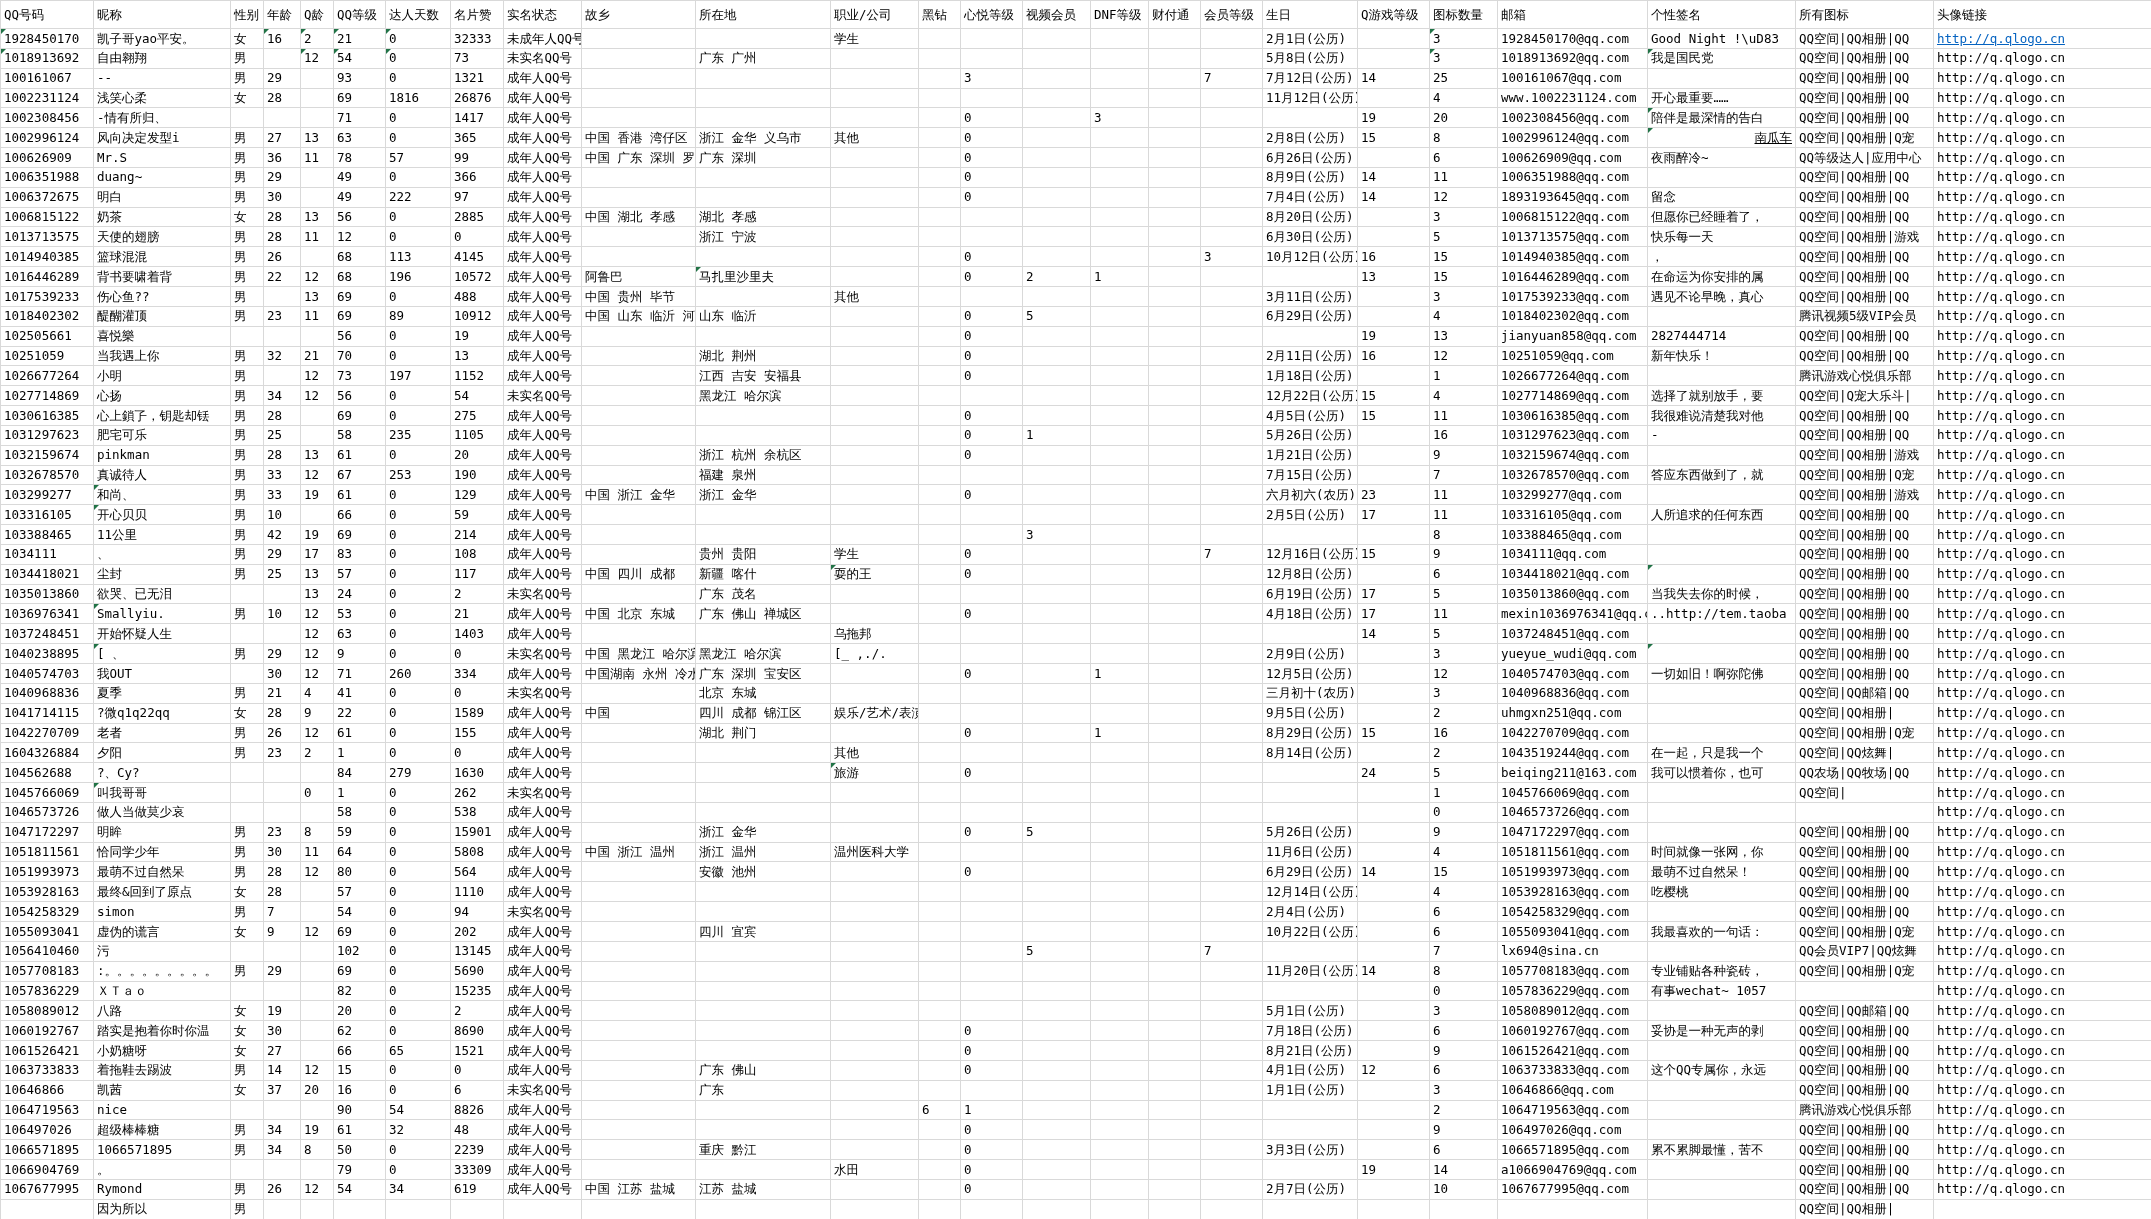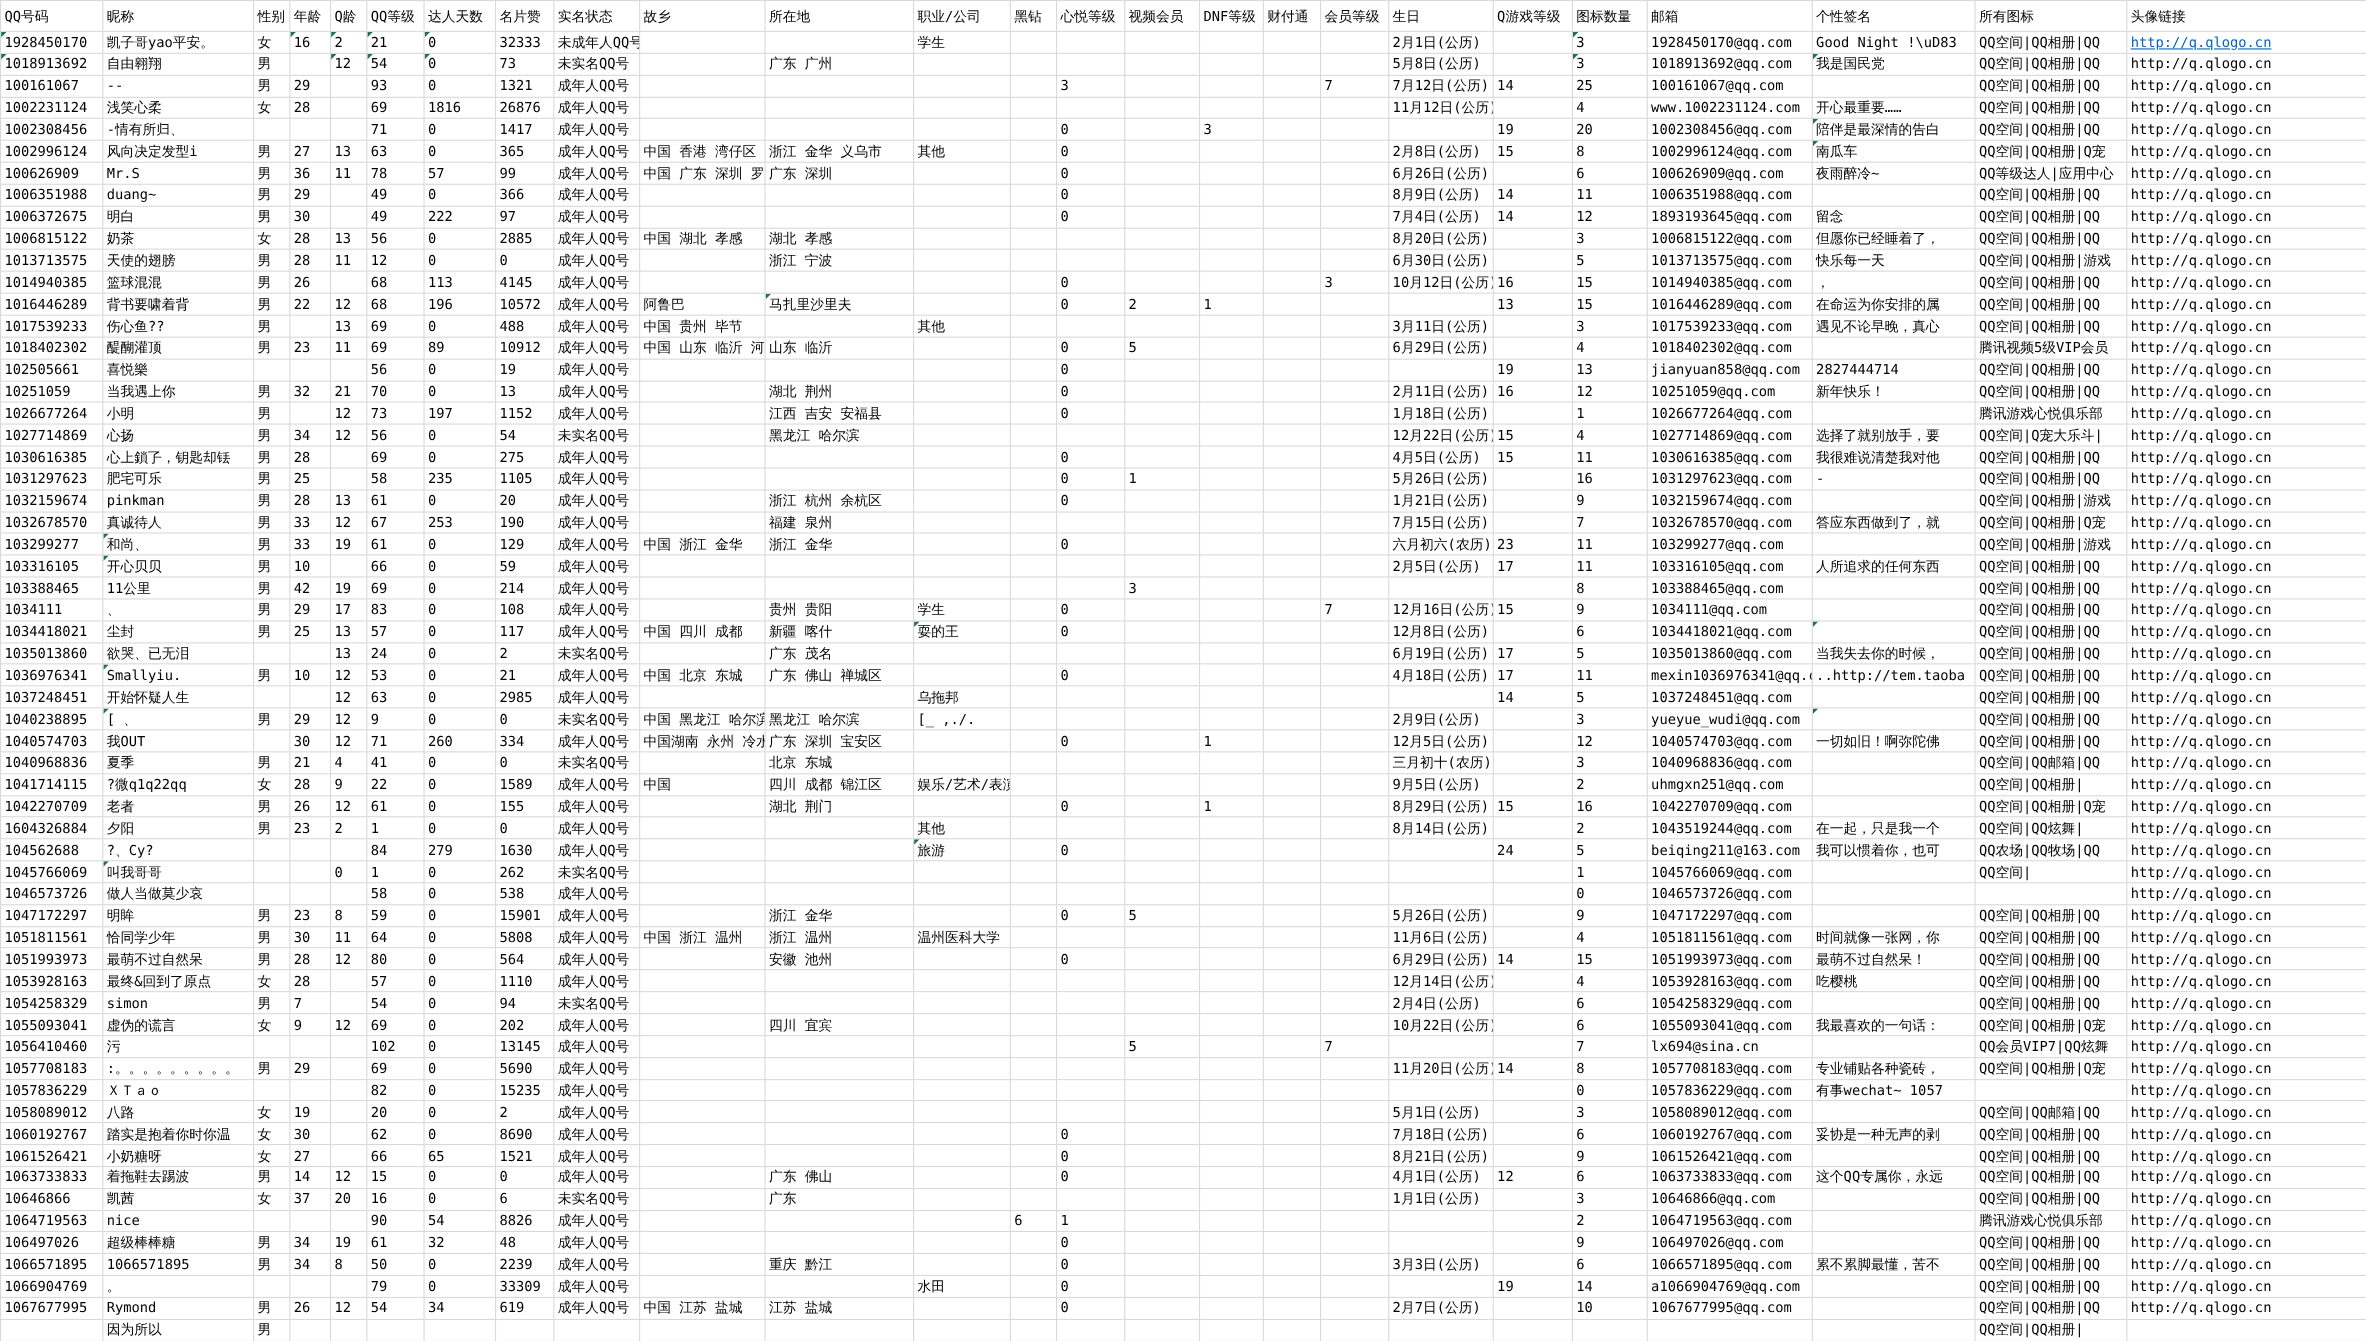--- a/index.html
+++ b/index.html
@@ -6,21 +6,21 @@
   body{width:2151px;height:1219px;overflow:hidden;
        font-family:"DejaVu Sans Mono","DejaVu Sans",sans-serif;}
   table{border-collapse:collapse;table-layout:fixed;width:2151px;}
   th,td{border:1px solid #d9d9d9;font-weight:normal;text-align:left;
         padding:0 3px;white-space:nowrap;overflow:hidden;
         font-size:12.5px;color:#000;position:relative;line-height:1.1;}
   thead tr{height:28px;}
   tbody tr{height:19.85px;}
   td.gm::before{content:"";position:absolute;top:0;left:0;width:0;height:0;
         border-top:5px solid #217346;border-right:5px solid transparent;}
-  td.r{}
+  td.r{text-align:right;text-decoration:underline;}
   td.lnk{color:#0563c1;text-decoration:underline;}
 </style>
 </head>
 <body>
 
 <table id="grid">
   <colgroup>
       <col style="width: 93px;">
       <col style="width: 137px;">
       <col style="width: 33px;">
@@ -888,21 +888,21 @@
         <td>http://q.qlogo.cn</td>
       </tr>
       <tr>
         <td>1037248451</td>
         <td>开始怀疑人生</td>
         <td></td>
         <td></td>
         <td>12</td>
         <td>63</td>
         <td>0</td>
-        <td>2985</td>
+        <td>1403</td>
         <td>成年人QQ号</td>
         <td></td>
         <td></td>
         <td>乌拖邦</td>
         <td></td>
         <td></td>
         <td></td>
         <td></td>
         <td></td>
         <td></td>

